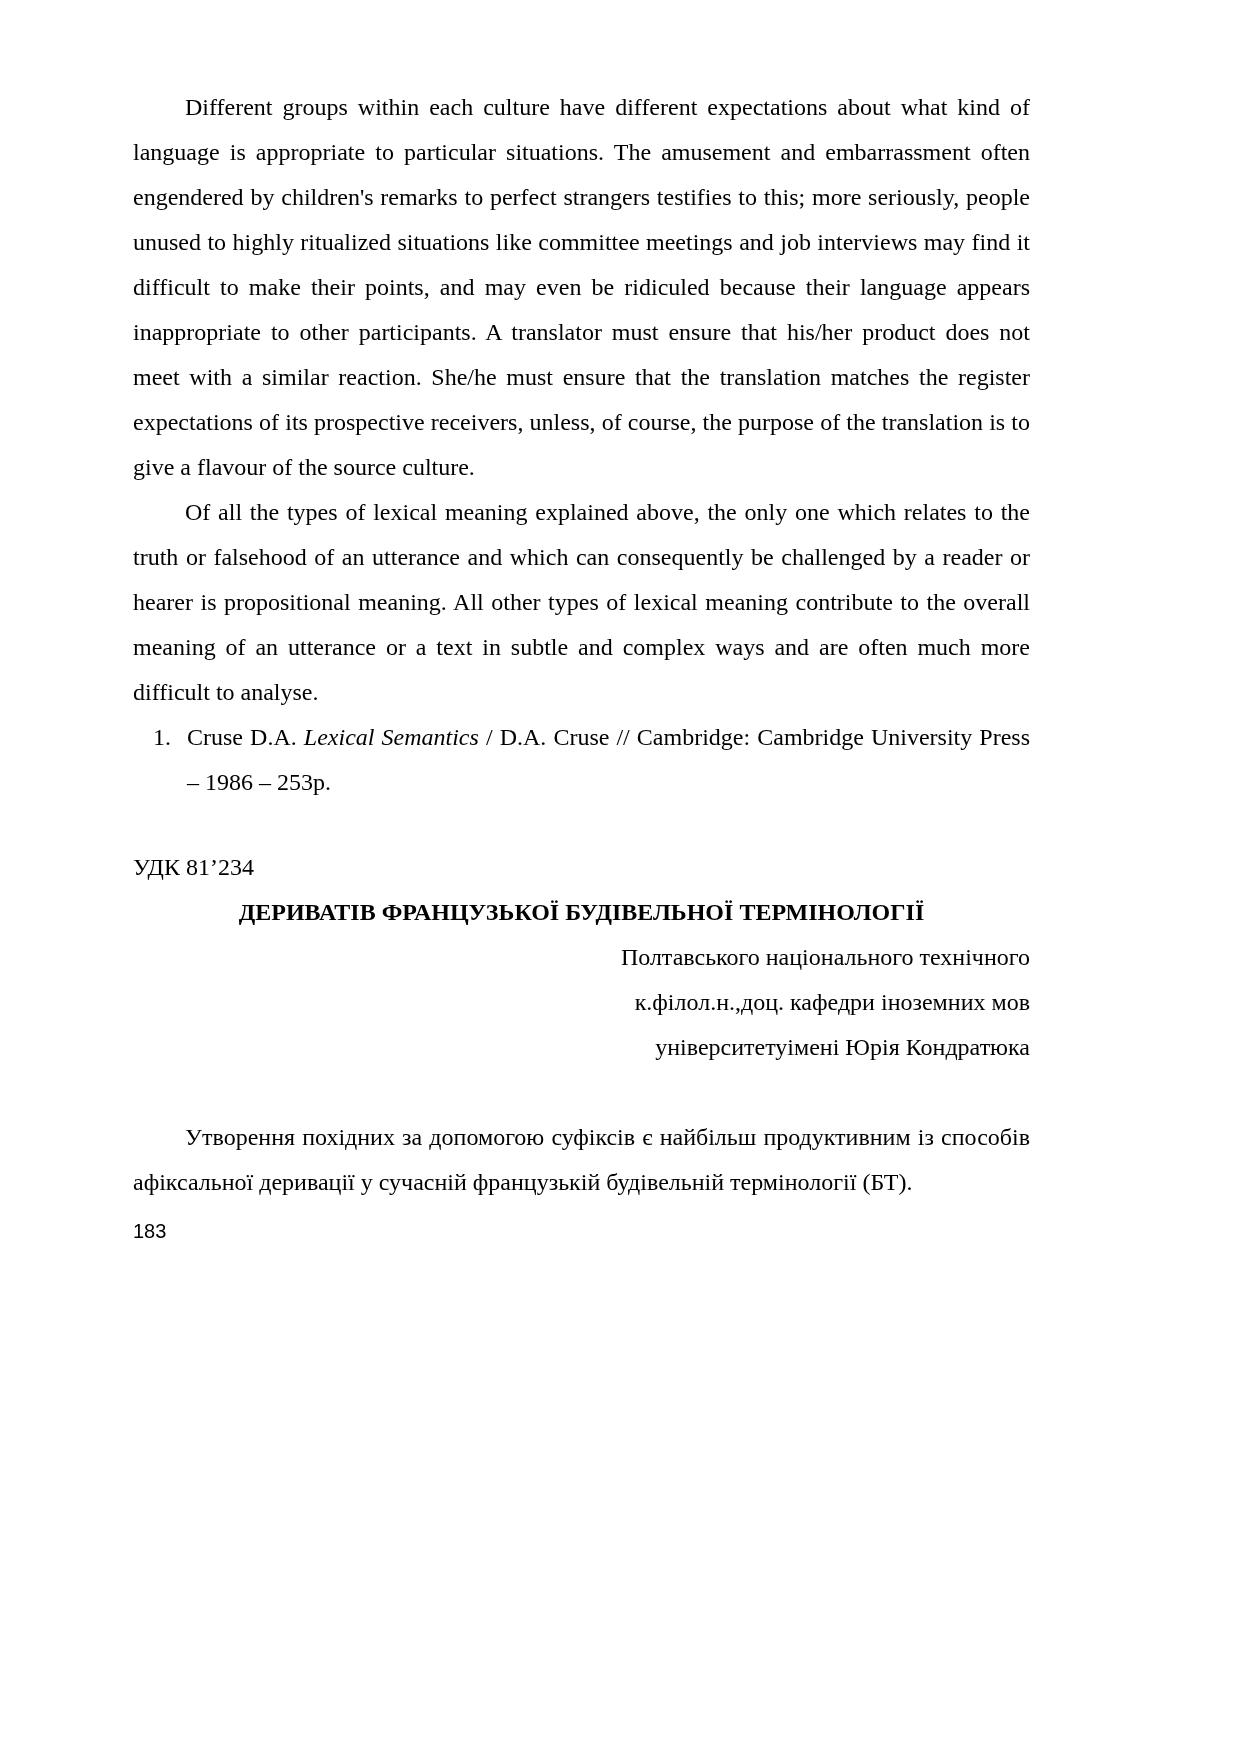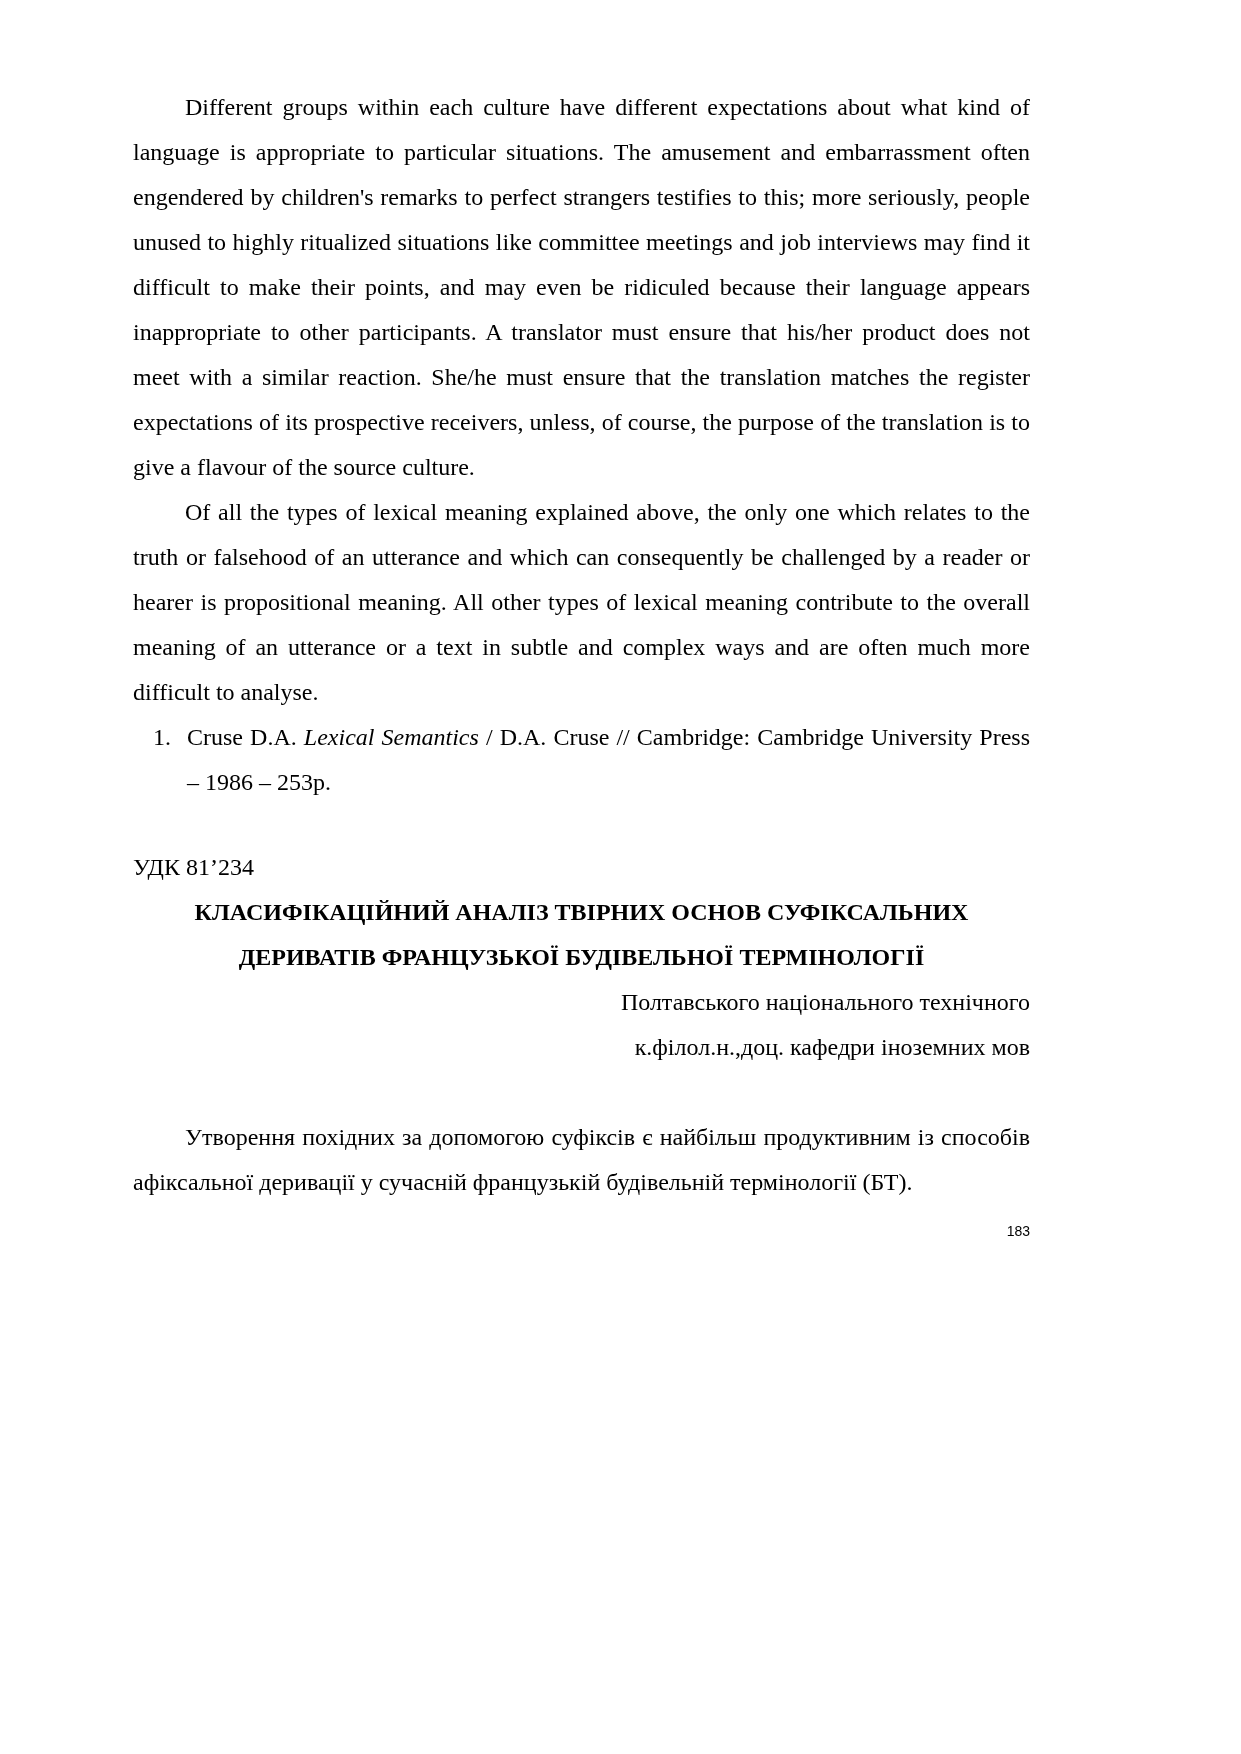--- a/index.html
+++ b/index.html
@@ -44,47 +44,47 @@
   }
   .title-line {
     text-align: center;
     font-weight: bold;
   }
   .abstract {
     margin-top: 45px;
   }
   .page-number {
     margin-top: 12px;
-    text-align: right;
+    text-align: left;
     font-family: "Liberation Sans", sans-serif;
-    font-size: 14px;
+    font-size: 20px;
     line-height: 28px;
   }
 </style>
 </head>
 <body>
 
 <div class="page">
 
   <p class="just indent">Different groups within each culture have different expectations about what kind of language is appropriate to particular situations. The amusement and embarrassment often engendered by children's remarks to perfect strangers testifies to this; more seriously, people unused to highly ritualized situations like committee meetings and job interviews may find it difficult to make their points, and may even be ridiculed because their language appears inappropriate to other participants. A translator must ensure that his/her product does not meet with a similar reaction. She/he must ensure that the translation matches the register expectations of its prospective receivers, unless, of course, the purpose of the translation is to give a flavour of the source culture.</p>
 
   <p class="just indent">Of all the types of lexical meaning explained above, the only one which relates to the truth or falsehood of an utterance and which can consequently be challenged by a reader or hearer is propositional meaning. All other types of lexical meaning contribute to the overall meaning of an utterance or a text in subtle and complex ways and are often much more difficult to analyse.</p>
 
 
   <div class="ref">
     <span class="ref-num">1.</span>
     <span class="ref-body"><span>Cruse D.A. </span><i>Lexical Semantics</i><span> / D.A. Cruse // Cambridge: Cambridge University Press – 1986 – 253p.</span></span>
   </div>
 
   <p class="udk">УДК 81’234</p>
 
-  <div class="title-line">КЛАСИФІКАЦІЙНИЙ АНАЛІЗ ТВІРНИХ ОСНОВ СУФІКСАЛЬНИХ</div>
   <div class="title-line">ДЕРИВАТІВ  ФРАНЦУЗЬКОЇ  БУДІВЕЛЬНОЇ ТЕРМІНОЛОГІЇ</div>
 
 
   <p class="right">Полтавського національного технічного</p>
   <p class="right">к.філол.н.,доц. кафедри іноземних мов</p>
+  <p class="right">університетуімені Юрія Кондратюка</p>
 
   <p class="just indent abstract">Утворення похідних за допомогою суфіксів є найбільш продуктивним із способів афіксальної деривації у сучасній французькій будівельній термінології (БТ).</p>
 
   <div class="page-number">183</div>
 
 </div>
 
 </body></html>

